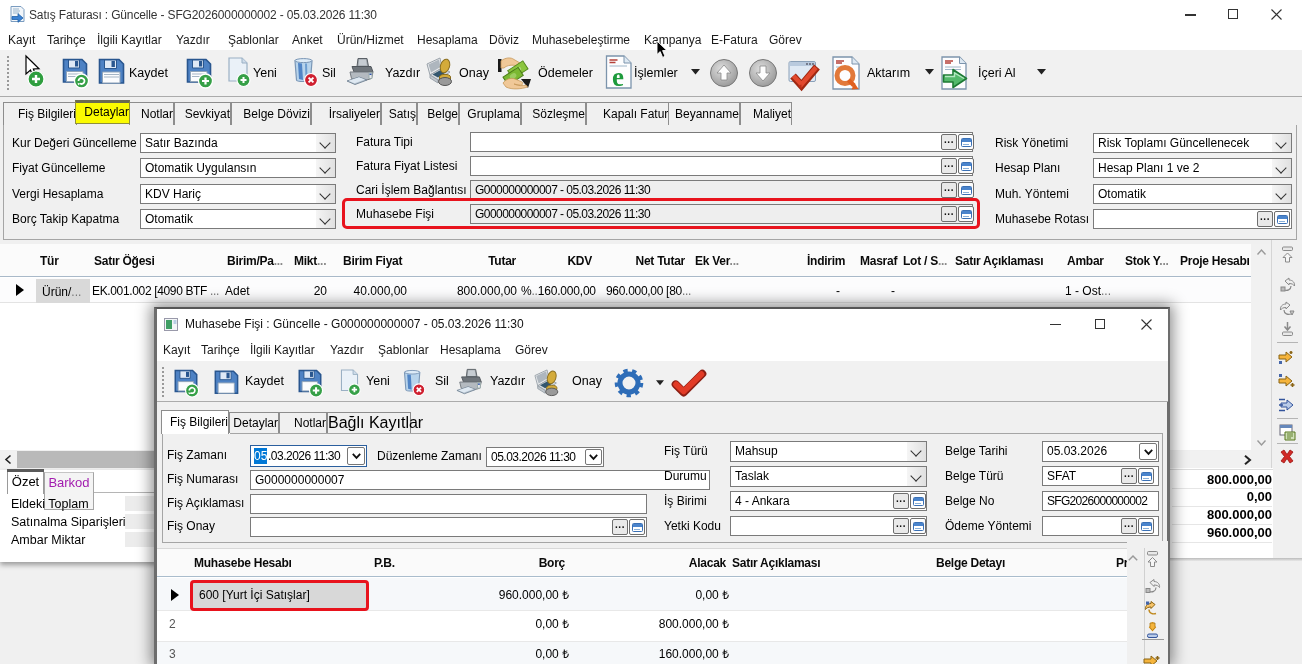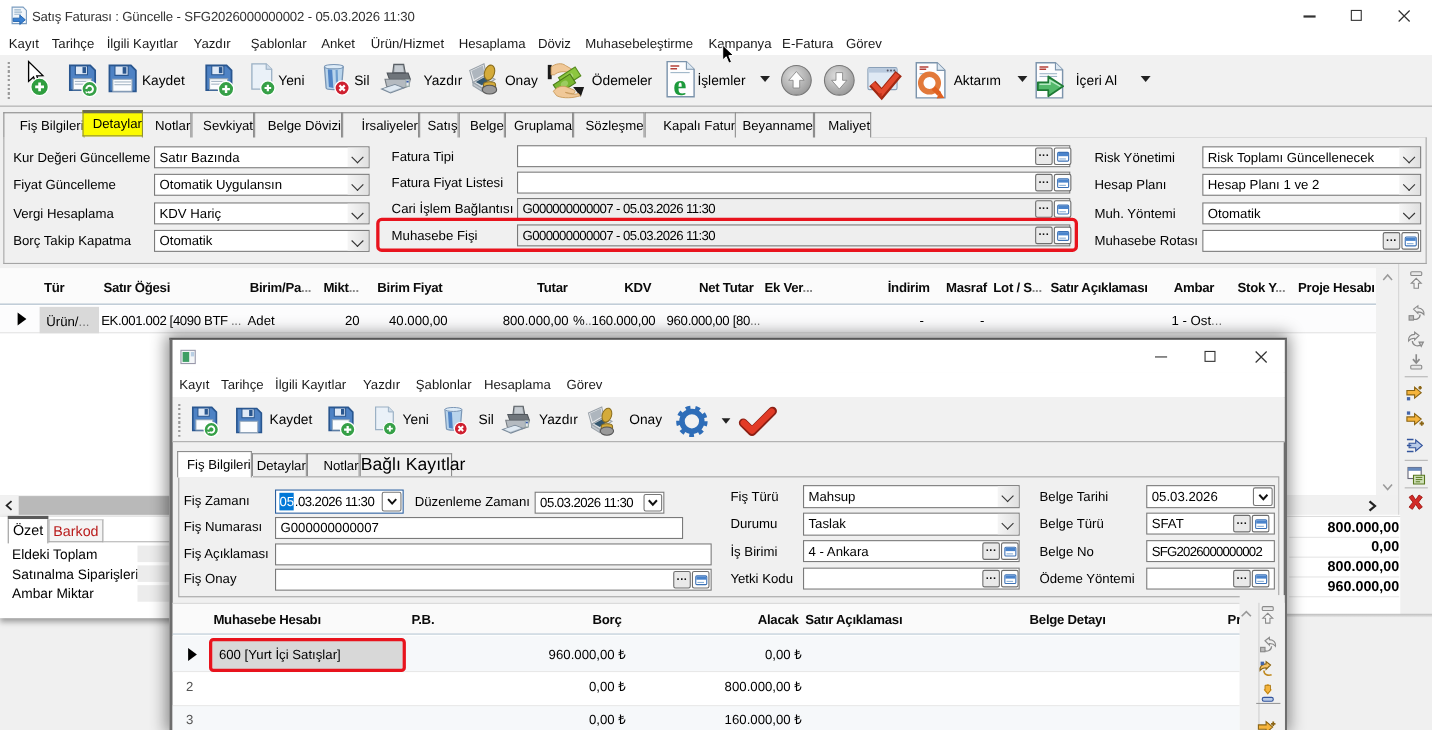--- a/index.html
+++ b/index.html
@@ -388,21 +388,21 @@
 <div class="abs" style="left:1277px;top:443px;width:21px;height:1px;background:#b5b5b5"></div>
 <svg style="left:1279px;top:449px" width="16" height="15" viewBox="0 0 16 15">
       <path d="M2 3 L5.5 7.5 L2 12 L5 14 L8 9.5 L11 14 L14 12 L10.5 7.5 L14 3 L11 1 L8 5.5 L5 1 Z" fill="#d22b28" stroke="#9c1410" stroke-width="0.8" stroke-linejoin="round"></path>
     </svg>
 </div>
 
 <div id="leftpanel">
 <div class="abs" style="left:0;top:470px;width:157px;height:92px;background:#fff;box-shadow:0 3px 5px rgba(0,0,0,0.35)"></div>
 <div class="abs" style="left:7px;top:469px;width:37px;height:3px;background:#5a5a5a"></div>
 <div class="abs" style="left:7px;top:472px;width:37px;height:22px;background:#fff;border-left:1px solid #9a9a9a;border-right:1px solid #9a9a9a;font-size:13px;text-align:center;line-height:20px">Özet</div>
-<div class="abs" style="left:44px;top:472px;width:50px;height:21px;background:#f4f4f4;border:1px solid #a5a5a5;border-top:1px solid #c5c5c5;font-size:13px;text-align:center;line-height:19px;color:#b91c1c">Barkod</div>
+<div class="abs" style="left:44px;top:472px;width:50px;height:38px;background:#f4f4f4;border:1px solid #a5a5a5;border-top:1px solid #c5c5c5;font-size:13px;text-align:center;line-height:19px;color:#a21caf">Barkod</div>
 <div class="abs" style="left:94px;top:492px;width:63px;height:1px;background:#b5b5b5"></div>
 <div class="lbl" style="left:11px;top:494px;font-size:12.5px">Eldeki Toplam</div>
 <div class="lbl" style="left:11px;top:512px;font-size:12.5px">Satınalma Siparişleri</div>
 <div class="lbl" style="left:11px;top:530px;font-size:12.5px">Ambar Miktar</div>
 <div class="abs" style="left:125px;top:496px;width:32px;height:15px;background:#ececec"></div>
 <div class="abs" style="left:125px;top:514px;width:32px;height:15px;background:#ececec"></div>
 <div class="abs" style="left:125px;top:532px;width:32px;height:15px;background:#ececec"></div>
 </div>
 
 <div id="totals">
@@ -415,20 +415,21 @@
 <div class="abs" style="left:1170px;top:558px;width:132px;height:3px;background:linear-gradient(#bbb,#e8e8e8)"></div>
 </div>
 
 <div id="modal" style="position:absolute;left:154px;top:307px;width:1016px;height:357px;background:#f0f0f0;border-left:3px solid #6d6d6d;border-top:2px solid #565656;border-right:3px solid #6d6d6d;box-sizing:border-box;box-shadow:0 0 14px 3px rgba(0,0,0,0.45);z-index:10">
 <div class="abs" style="left:0;top:0;width:1011px;height:30px;background:#fff"></div>
 <svg style="left:7px;top:9px" width="14" height="13" viewBox="0 0 14 13">
       <rect x="0.5" y="0.5" width="13" height="12" fill="#f4f6f8" stroke="#99a"></rect>
       <rect x="2" y="2" width="6" height="9" fill="#3f9e64"></rect>
       <rect x="9.5" y="2" width="3" height="4" fill="#b9cfe4"></rect>
     </svg>
+<div class="abs" style="left:28px;top:0;height:30px;line-height:30px;font-size:12px;color:#111">Muhasebe Fişi : Güncelle - G000000000007 - 05.03.2026 11:30</div>
 <div class="abs" style="left:893px;top:15px;width:11px;height:1px;background:#333"></div>
 <div class="abs" style="left:938px;top:10px;width:10px;height:10px;border:1px solid #333"></div>
 <svg style="left:984px;top:10px" width="11" height="11" viewBox="0 0 11 11">
       <path d="M0.5 0.5 L10.5 10.5 M10.5 0.5 L0.5 10.5" stroke="#333" stroke-width="1.1"></path>
     </svg>
 <div class="abs menu" style="left:0;top:30px;width:1011px;height:22px;background:#fff">
 <span style="left:6px;line-height:22px">Kayıt</span>
       <span style="left:44px;line-height:22px">Tarihçe</span>
       <span style="left:93px;line-height:22px">İlgili Kayıtlar</span>
       <span style="left:173px;line-height:22px">Yazdır</span>
@@ -535,21 +536,21 @@
         </span>
 </div>
 <div class="lbl" style="left:220px;top:137px">Düzenleme Zamanı</div>
 <div class="abs" style="left:329px;top:138px;width:118px;height:20px;background:#fff;border:1px solid #7a7a7a;line-height:18px;padding-left:4px;letter-spacing:-0.5px">05.03.2026 11:30
   <span class="abs" style="right:1px;top:1px;width:17px;height:16px;border:1px solid #777;border-radius:2px;display:flex;align-items:center;justify-content:center">
           <svg width="9" height="6" viewBox="0 0 9 6" style="position:static">
             <path d="M0.8 0.8 L4.5 4.8 L8.2 0.8" fill="none" stroke="#111" stroke-width="1.8"></path>
           </svg>
         </span>
 </div>
-<div class="inp" style="left:93px;top:161px;width:371px;height:20px">G000000000007</div>
+<div class="inp" style="left:93px;top:161px;width:460px;height:20px">G000000000007</div>
 <div class="inp" style="left:93px;top:185px;width:397px;height:20px"></div>
 <div class="inp" style="left:93px;top:208px;width:397px;height:20px"></div>
 <div class="btn3" style="left:455px;top:210px">...</div>
       <div class="kbbtn" style="left:472px;top:210px">
         <span class="k"></span>
       </div>
 <div class="lbl" style="left:507px;top:132px">Fiş Türü</div>
 <div class="lbl" style="left:507px;top:157px">Durumu</div>
 <div class="lbl" style="left:507px;top:182px">İş Birimi</div>
 <div class="lbl" style="left:507px;top:207px">Yetki Kodu</div>

